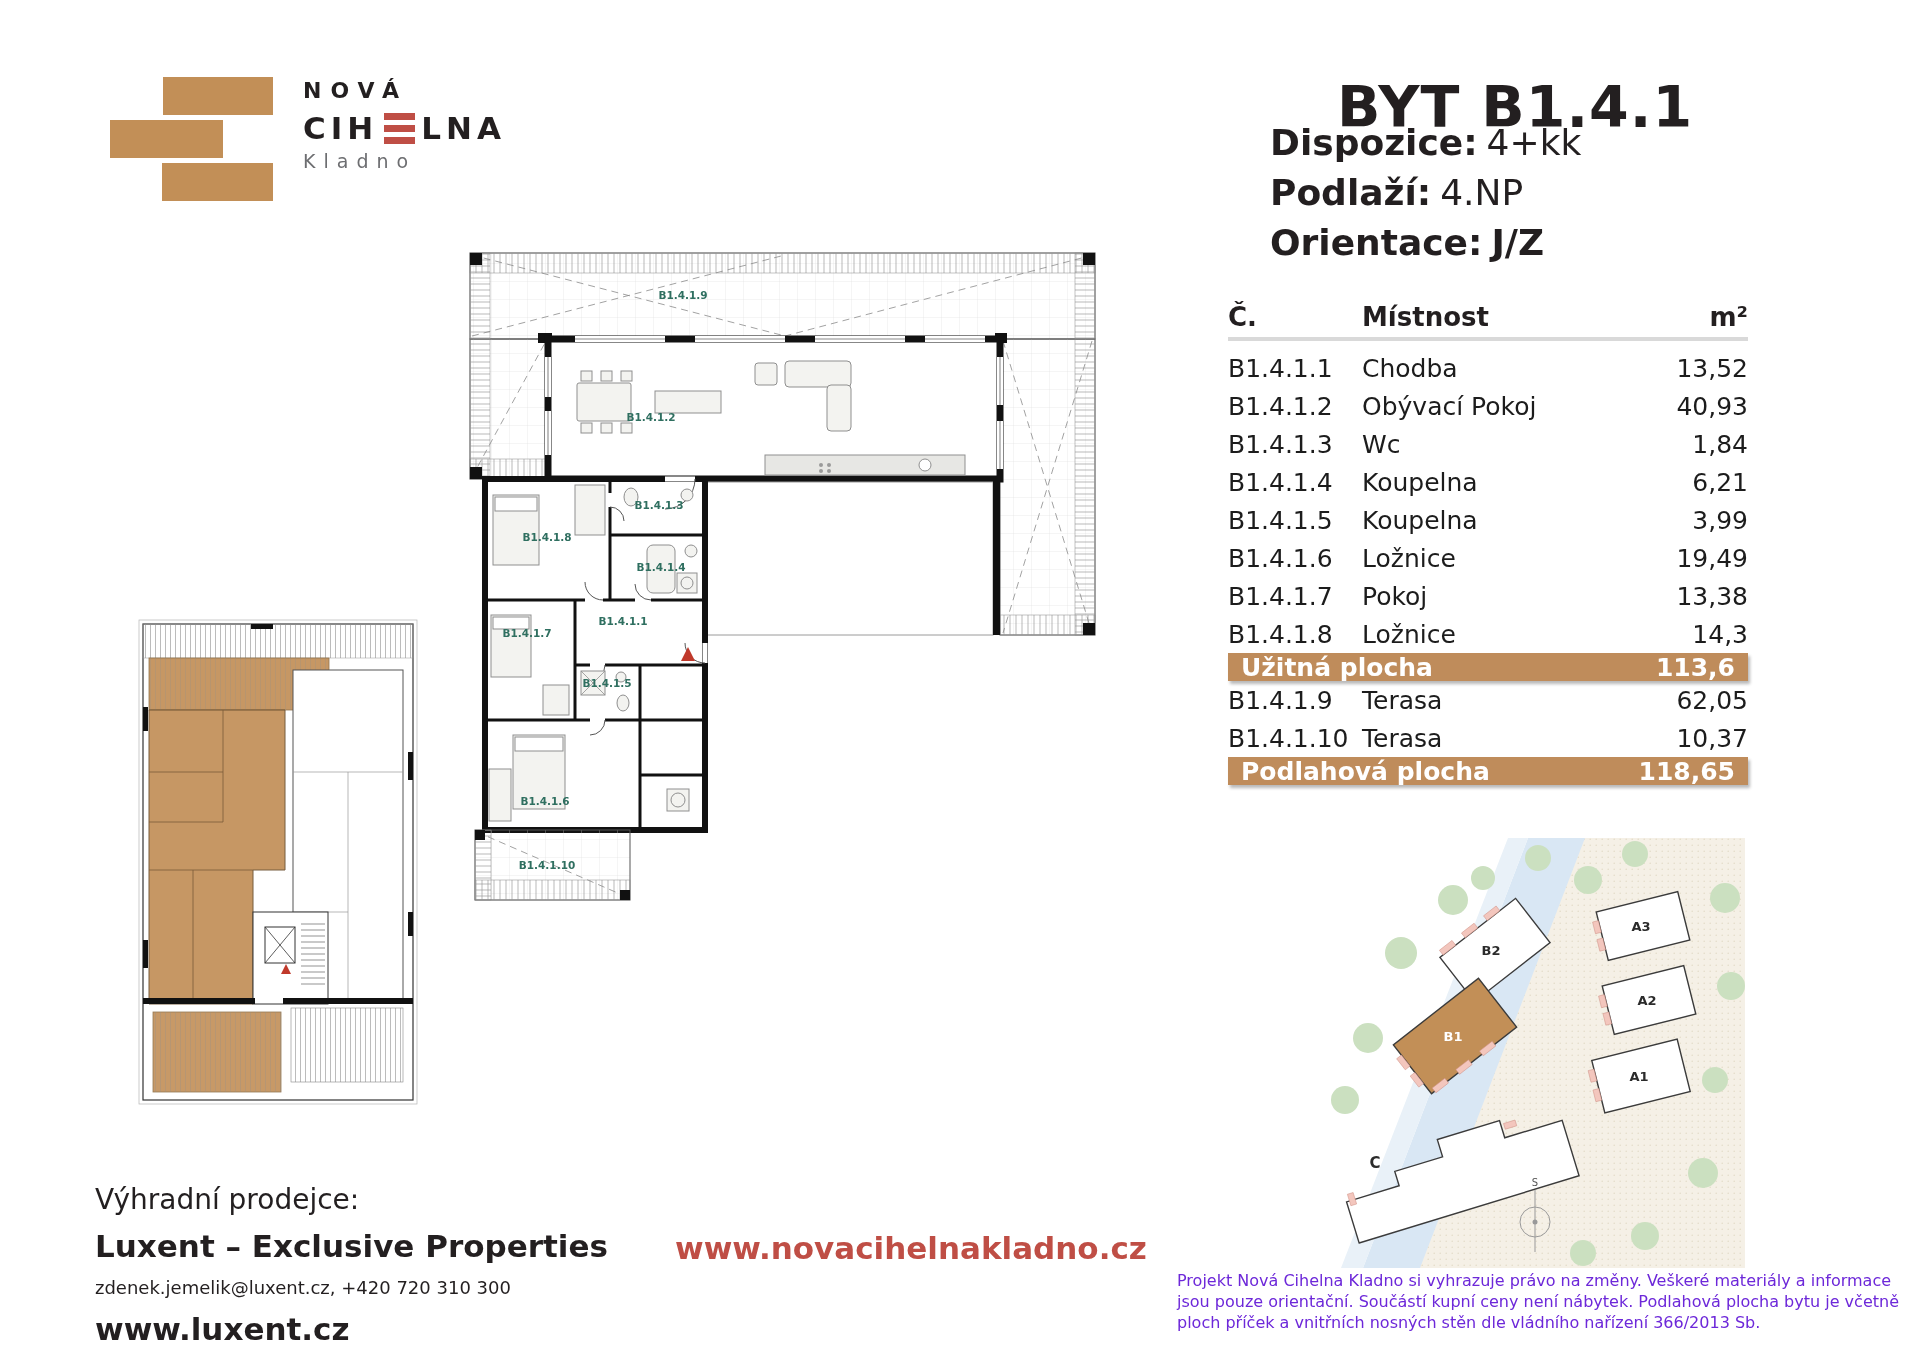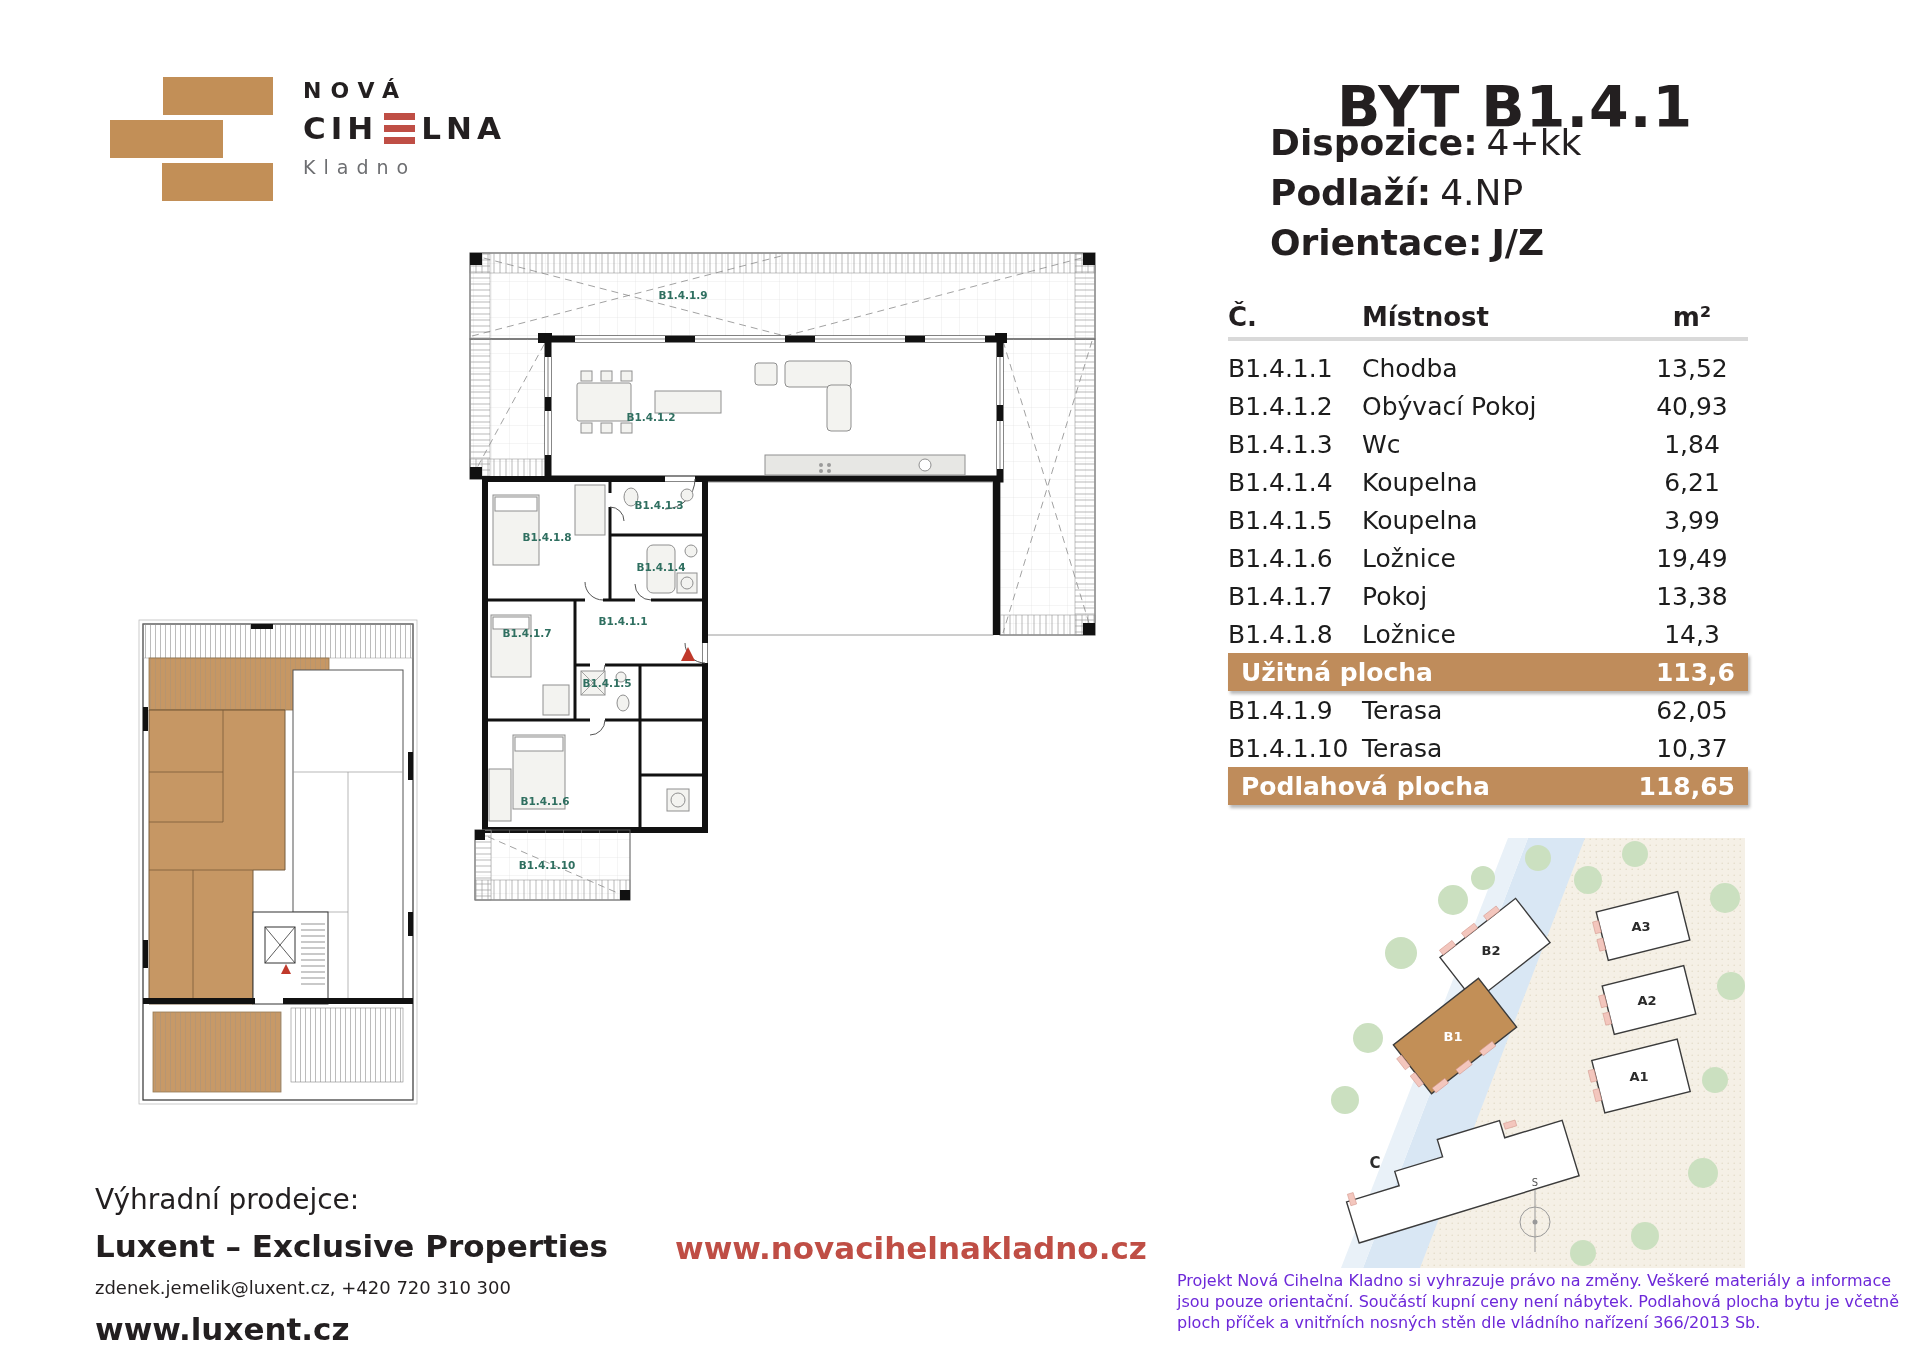--- a/index.html
+++ b/index.html
@@ -13,39 +13,39 @@
   .logo-bricks{position:absolute;left:110px;top:77px;width:166px;height:124px}
   .brick{position:absolute;background:#C28F57}
   .brick.b1{left:53px;top:0;width:110px;height:38px}
   .brick.b2{left:0;top:43px;width:113px;height:38px}
   .brick.b3{left:52px;top:86px;width:111px;height:38px}
   .logo-text{position:absolute;left:303px;top:78px;width:400px}
   .logo-nova{font-size:22px;font-weight:bold;letter-spacing:9px}
   .logo-brand{font-size:31px;font-weight:bold;letter-spacing:5px;display:flex;align-items:center;margin-top:7px}
   .ebars{display:inline-flex;flex-direction:column;justify-content:center;gap:5px;width:31px;height:36px;margin:0 6px}
   .ebars i{display:block;height:7px;background:#BF4E45}
-  .logo-city{font-size:19px;letter-spacing:8px;color:#6d6e71;margin-top:10px}
+  .logo-city{font-size:19px;letter-spacing:8px;color:#6d6e71;margin-top:4px}
 
   
   .title{position:absolute;left:1337px;top:36px;font-size:57px;font-weight:bold;letter-spacing:1px}
   .specs{position:absolute;left:1270px;top:122px}
   .spec{font-size:36px;height:50px}
   .spec .lbl{font-weight:bold}
   .spec .val{margin-left:9px}
   .spec .val.bold{font-weight:bold}
 
   
   .table{position:absolute;left:1228px;top:296px;width:520px}
   .thead{display:flex;align-items:flex-end;height:36px;font-weight:bold;font-size:26px}
   .tsep{height:4px;background:#d9d9d9;margin:5px 0 8px}
   .tcode{width:134px}
   .troom{flex:1}
-  .tarea{width:112px;text-align:center}
+  .tarea{width:112px;text-align:right}
   .trow{display:flex;align-items:center;height:38px;font-size:25px;color:#1c1c1c}
-  .tband{box-sizing:border-box;width:520px;display:flex;align-items:center;height:38px;background:#BF8C5B;
+  .tband{box-sizing:border-box;width:520px;display:flex;align-items:center;height:28px;background:#BF8C5B;
          color:#fff;font-weight:bold;font-size:25px;padding:0 13px;box-shadow:2px 3px 3px rgba(0,0,0,.28)}
   .tband .bl{flex:1}
 
   
   .seller{position:absolute;left:95px;top:1183px}
   .s1{font-size:28px;margin-bottom:12px}
   .s2{font-size:31px;font-weight:bold;margin-bottom:13px}
   .s3{font-size:18px;margin-bottom:13px;color:#231f20;text-decoration:none;display:block}
   .s4{font-size:31px;font-weight:bold;color:#231f20;text-decoration:none;display:inline-block}
   .pweb{position:absolute;left:675px;top:1230px;font-size:31px;font-weight:bold;color:#BF4E45;text-decoration:none}

